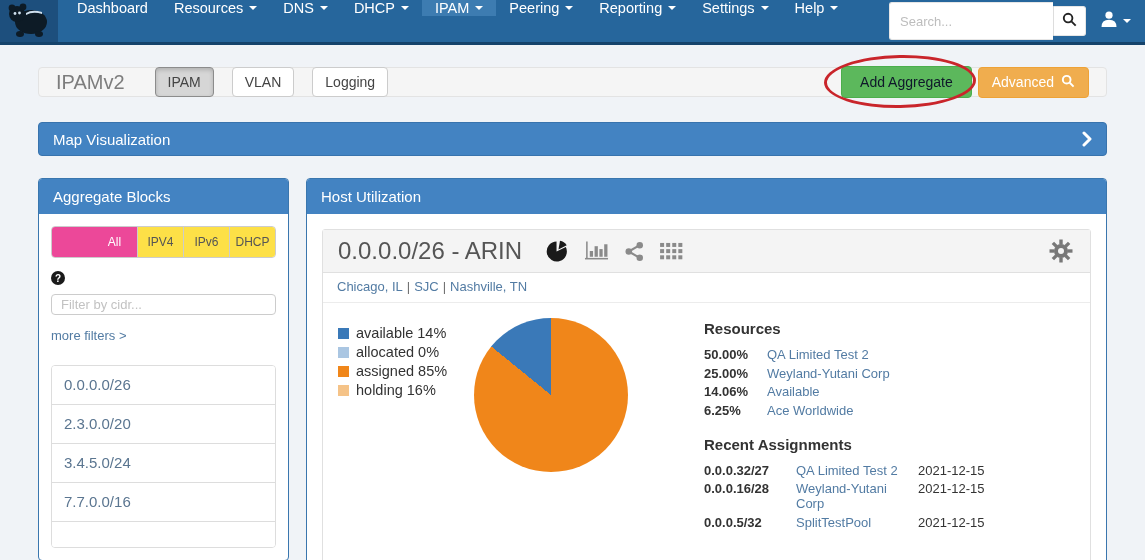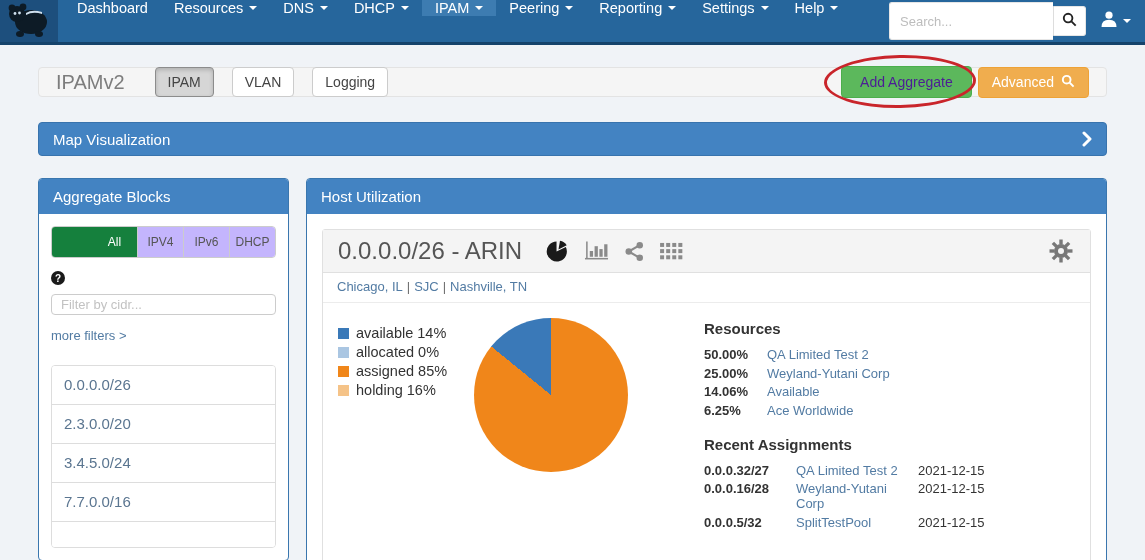--- a/index.html
+++ b/index.html
@@ -35,43 +35,43 @@
 
   .toolbar { margin-top:22px; height:30px; background:#f5f5f5; border:1px solid #e3e3e3;
              border-radius:4px; display:flex; align-items:center; padding:0 17px; }
   .toolbar-title { color:#7d7d7d; font-size:20px; margin-right:30px; }
   .btn { font-size:14px; border-radius:4px; padding:6px 12px; border:1px solid #ccc;
          background:#fff; color:#444; cursor:pointer; font-family:inherit; }
   .tab-btn { margin-right:18px; min-width:54px; }
   .tab-btn.active { background:#d6d6d6; border-color:#8c8c8c; box-shadow:inset 0 2px 4px rgba(0,0,0,.18); }
   .toolbar-right { margin-left:auto; display:flex; align-items:center; gap:6px; }
   .add-wrap { position:relative; display:inline-block; }
-  .btn-green { background:#5cb85c; border-color:#4cae4c; color:#4c1d95; padding:7px 18px; }
+  .btn-green { background:#5cb85c; border-color:#4cae4c; color:#0f172a; padding:7px 18px; }
   .btn-orange { background:#f0ad4e; border-color:#eea236; color:#fff; padding:6px 13px;
                 display:flex; align-items:center; gap:7px; }
   .annotation-ellipse { position:absolute; left:-17px; top:-11px; width:152px; height:53px;
                         border:3px solid #c9252b; border-radius:50%; transform:rotate(-1deg);
                         pointer-events:none; z-index:5; }
 
   .map-bar { margin-top:25px; height:34px; background:#4383c2; border:1px solid #3873ad; border-radius:4px;
              color:#fff; display:flex; align-items:center; padding:0 14px; font-size:15px; cursor:pointer; }
   .map-chevron { margin-left:auto; display:flex; align-items:center; }
 
   .columns { display:flex; gap:17px; margin-top:22px; align-items:flex-start; }
   .panel { border:1px solid #3a76ae; border-radius:4px; background:#fff; overflow:hidden; }
   .panel-header { background:#4383c2; color:#fff; font-size:15px; padding:9px 14px; }
 
   
   .left-panel { width:251px; flex:none; }
   .left-body { padding:12px; }
   .seg-tabs { display:flex; border:1px solid #ccc; border-radius:4px; overflow:hidden; }
-  .seg-tab { flex:1; text-align:center; font-size:12px; padding:8px 0; background:#c4b5fd; color:#555;
+  .seg-tab { flex:1; text-align:center; font-size:12px; padding:8px 0; background:#fde047; color:#555;
              border-left:1px solid #ccc; cursor:pointer; }
   .seg-tab:first-child { border-left:none; }
-  .seg-tab.active { background:#15803d; color:#fff;padding-left:40px; }
+  .seg-tab.active { background:#ec4899; color:#fff;padding-left:40px; }
   .listing-label { font-size:13px; font-weight:bold; color:#333; margin-top:13px;
                    display:flex; align-items:center; gap:5px; }
   .qmark-icon { width:14px; height:14px; border-radius:50%; background:#1a1a1a; color:#fff; font-size:10px;
                 font-weight:bold; display:inline-flex; align-items:center; justify-content:center; flex:none; }
   .filter-input { margin-top:9px; width:100%; height:21px; border:1px solid #ccc; border-radius:4px;
                   padding:0 9px; font-size:13px; outline:none; color:#333; }
   .filter-input::placeholder { color:#c2c2c2; }
   .more-filters { display:inline-block; margin-top:13px; font-size:13px; color:#527ba3; cursor:pointer; }
   .block-list { margin-top:21px; border:1px solid #ddd; border-radius:4px; overflow:hidden; }
   .block-item { display:block; padding:10px 12px 11px; font-size:15px; color:#5a7590;

